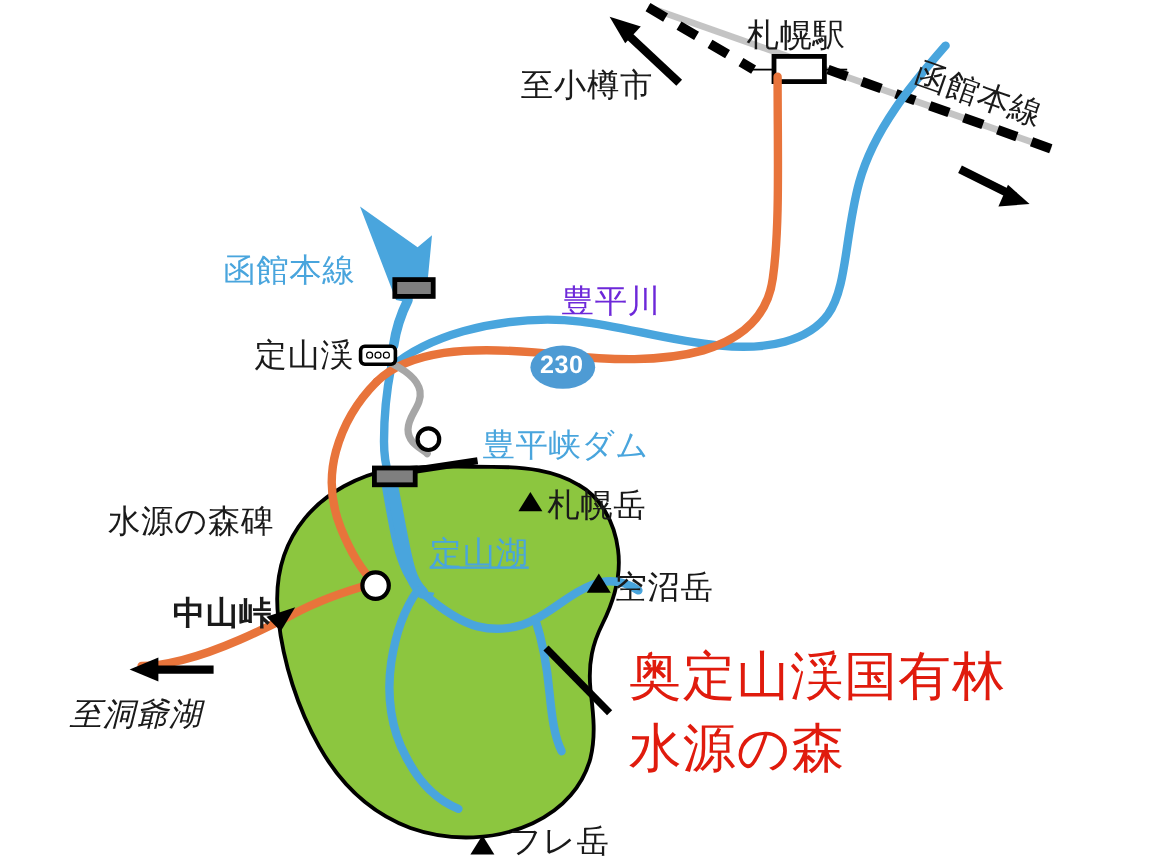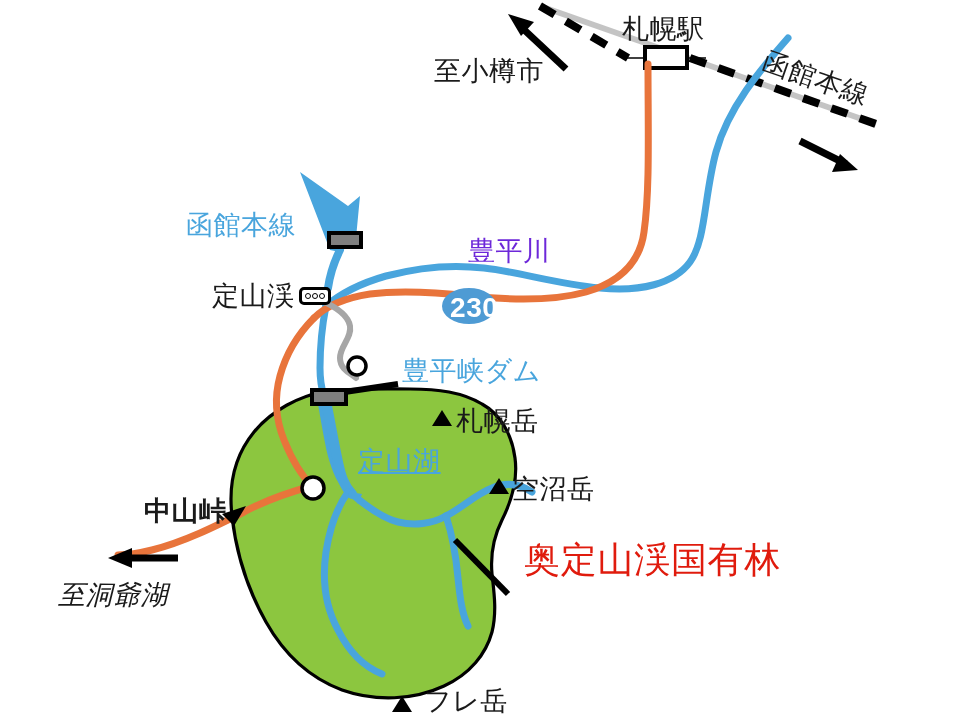--- a/index.html
+++ b/index.html
@@ -31,23 +31,23 @@
     font-family: "Liberation Sans", "DejaVu Sans", sans-serif;
     line-height: 1;
     letter-spacing: 0.02em;
   }
   .lbl-black { color: #1a1a1a; }
   .lbl-blue  { color: #49a5dd; }
   .lbl-blue-dark { color: #6d28d9; }
   .lbl-red   { color: #e01b0d; }
   .lbl-white { color: #ffffff; }
 
-  .sz-xl { font-size: 36px; }
+  .sz-xl { font-size: 44px; }
   .sz-lg { font-size: 27px; }
-  .sz-route { font-size: 28px; font-weight: bold; }
+  .sz-route { font-size: 21px; font-weight: bold; }
 
   .rot-line {
     transform-origin: left top;
   }
 </style>
 </head>
 <body>
 
 <div id="map-root">
 
@@ -194,20 +194,21 @@
 
   <div class="map-label lbl-blue-dark sz-lg" style="left:468px; top:238px;">豊平川</div>
 
   <div class="map-label lbl-black sz-lg" style="left:212px; top:283px;">定山渓</div>
 
 
   <div class="map-label lbl-blue sz-lg" style="left:402px; top:358px;">豊平峡ダム</div>
 
   <div class="map-label lbl-black sz-lg" style="left:456px; top:408px;text-align:center;">札幌岳</div>
 
+  <div class="map-label lbl-black sz-lg" style="left:90px; top:421px;">水源の森碑</div>
 
   <div class="map-label lbl-blue sz-lg" style="left:358px; top:448px;text-decoration:underline;">定山湖</div>
 
   <div class="map-label lbl-black sz-lg" style="left:512px; top:476px;">空沼岳</div>
 
   <div class="map-label lbl-black sz-lg" style="left:144px; top:498px;font-weight:bold;">中山峠</div>
 
   <div class="map-label lbl-black sz-lg" style="left:58px; top:582px;font-style:italic;">至洞爺湖</div>
 
   <div class="map-label lbl-black sz-lg" style="left:424px; top:688px;">フレ岳</div>
@@ -221,14 +222,15 @@
               box-sizing:border-box;">
     <div style="position:absolute; left:3px; top:3px; width:6px; height:6px;
                 border:1.6px solid #000; border-radius:50%; box-sizing:border-box;"></div>
     <div style="position:absolute; left:10px; top:3px; width:6px; height:6px;
                 border:1.6px solid #000; border-radius:50%; box-sizing:border-box;"></div>
     <div style="position:absolute; left:17px; top:3px; width:6px; height:6px;
                 border:1.6px solid #000; border-radius:50%; box-sizing:border-box;"></div>
   </div>
 
   <div class="map-label lbl-red sz-xl" style="left:524px; top:542px;">奥定山渓国有林</div>
+  <div class="map-label lbl-red sz-xl" style="left:524px; top:602px;">水源の森</div>
 
 </div>
 
 </body></html>

